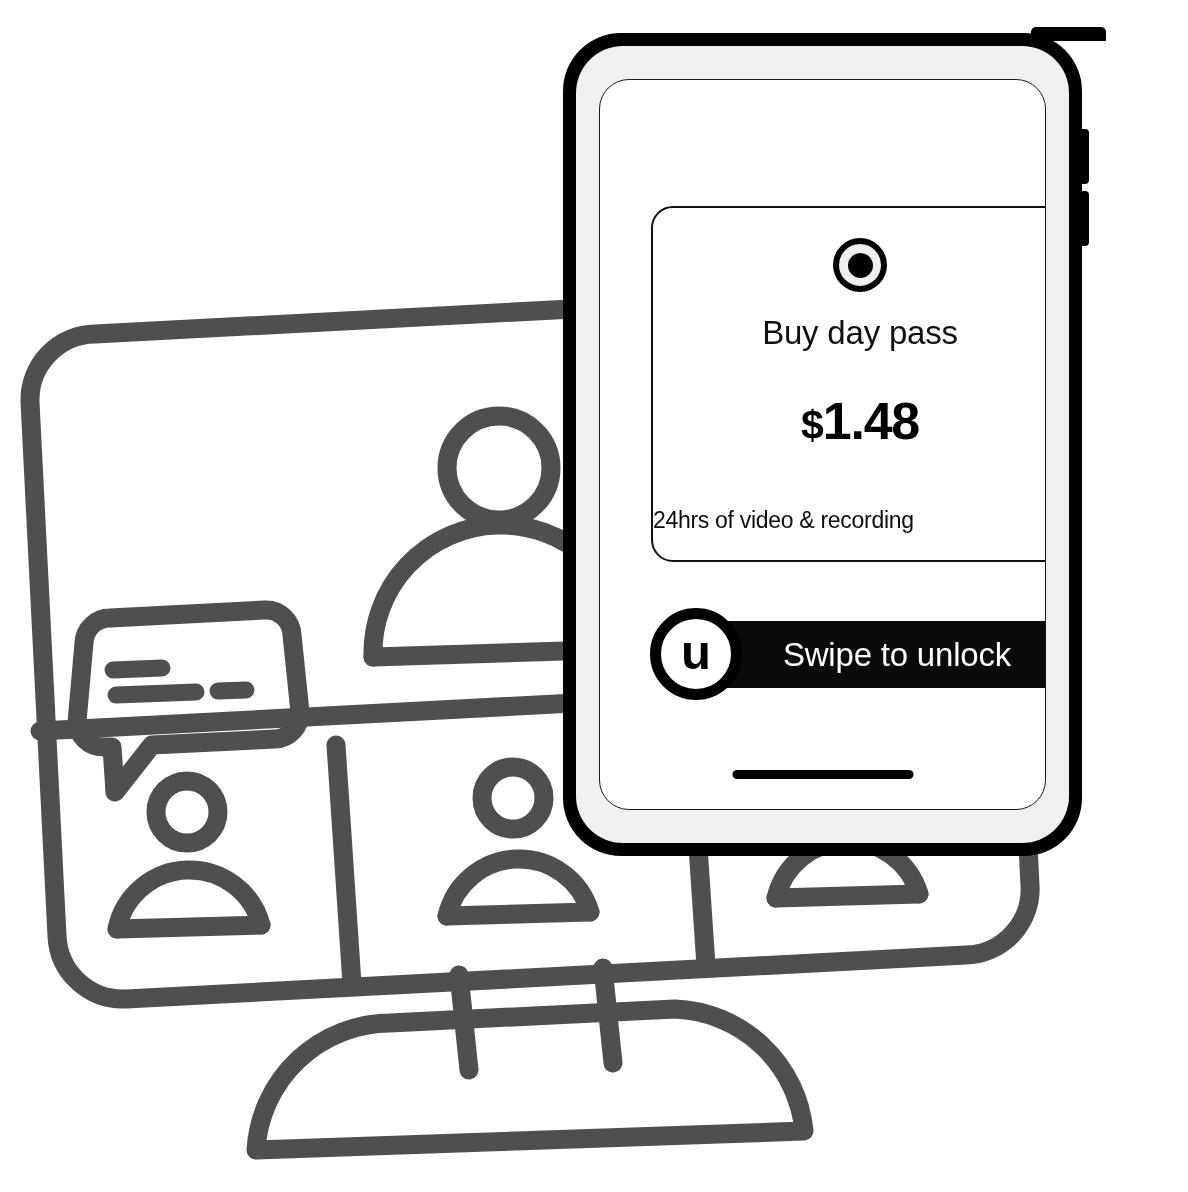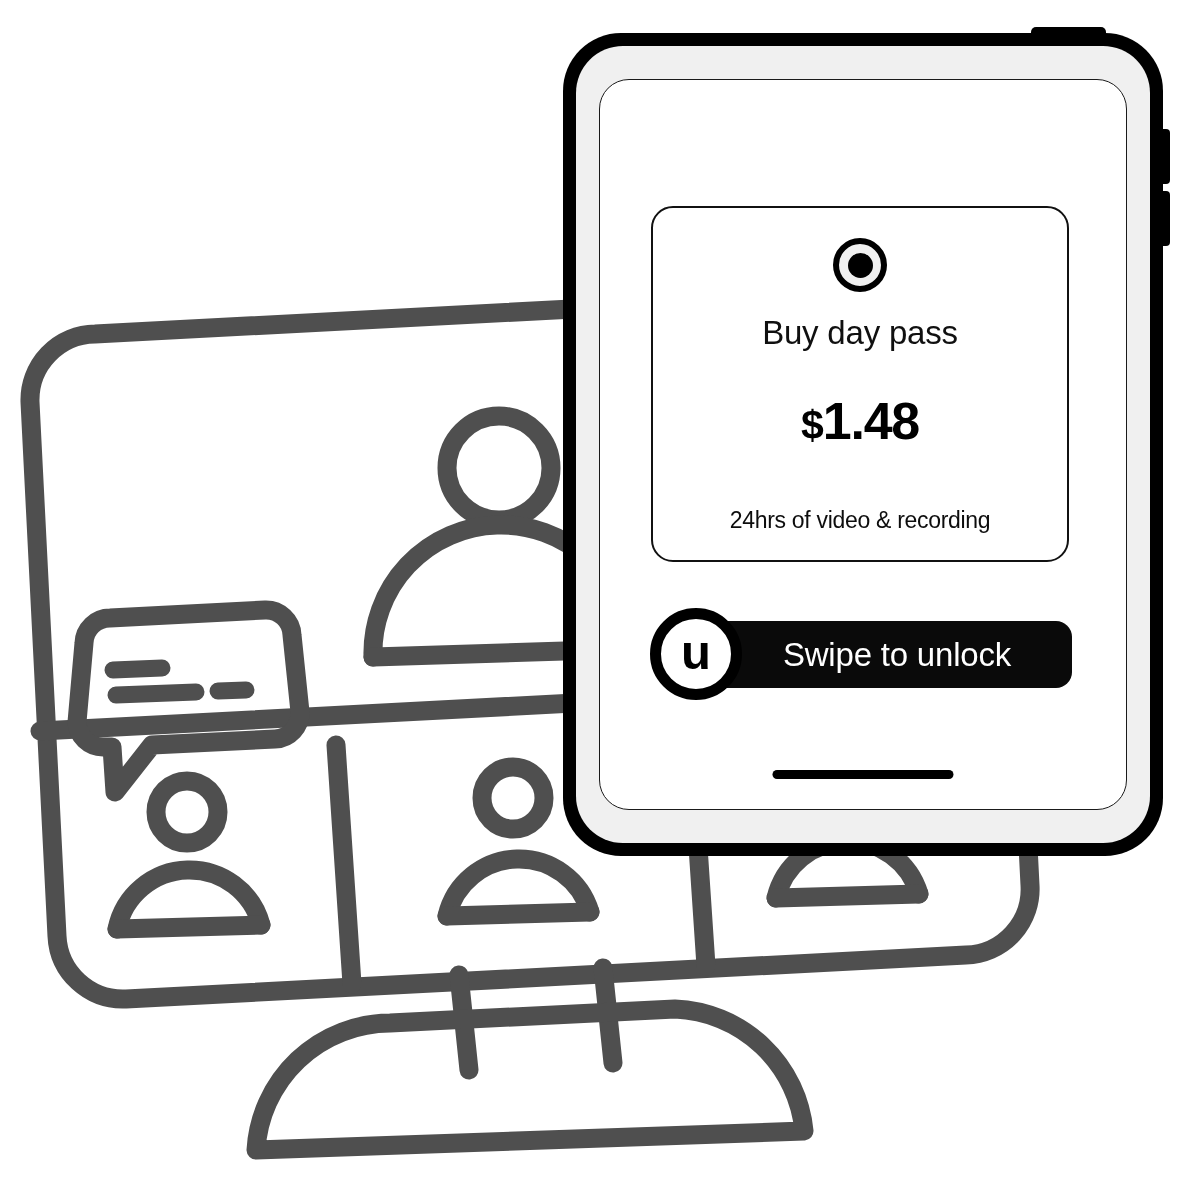--- a/index.html
+++ b/index.html
@@ -30,21 +30,21 @@
     width: 1188px;
     height: 1192px;
     z-index: 1;
   }
 
   
   #device {
     position: absolute;
     left: 563px;
     top: 33px;
-    width: 600px;
+    width: 519px;
     height: 823px;
     z-index: 5;
   }
 
   
   .device-shell {
     position: absolute;
     inset: 0;
     background: #000000;
     border-radius: 58px;
@@ -168,21 +168,20 @@
     font-size: 41px;
     font-weight: 700;
     letter-spacing: -1px;
   }
 
   .pass-sub {
     position: absolute;
     bottom: 28px;
     left: 0;
     right: 0;
-    text-align: center;
     font-size: 23px;
     font-weight: 400;
     color: #0d0d0d;
     letter-spacing: -0.3px;
     line-height: 1;
   }
 
   
   .swipe-wrap {
     position: absolute;

